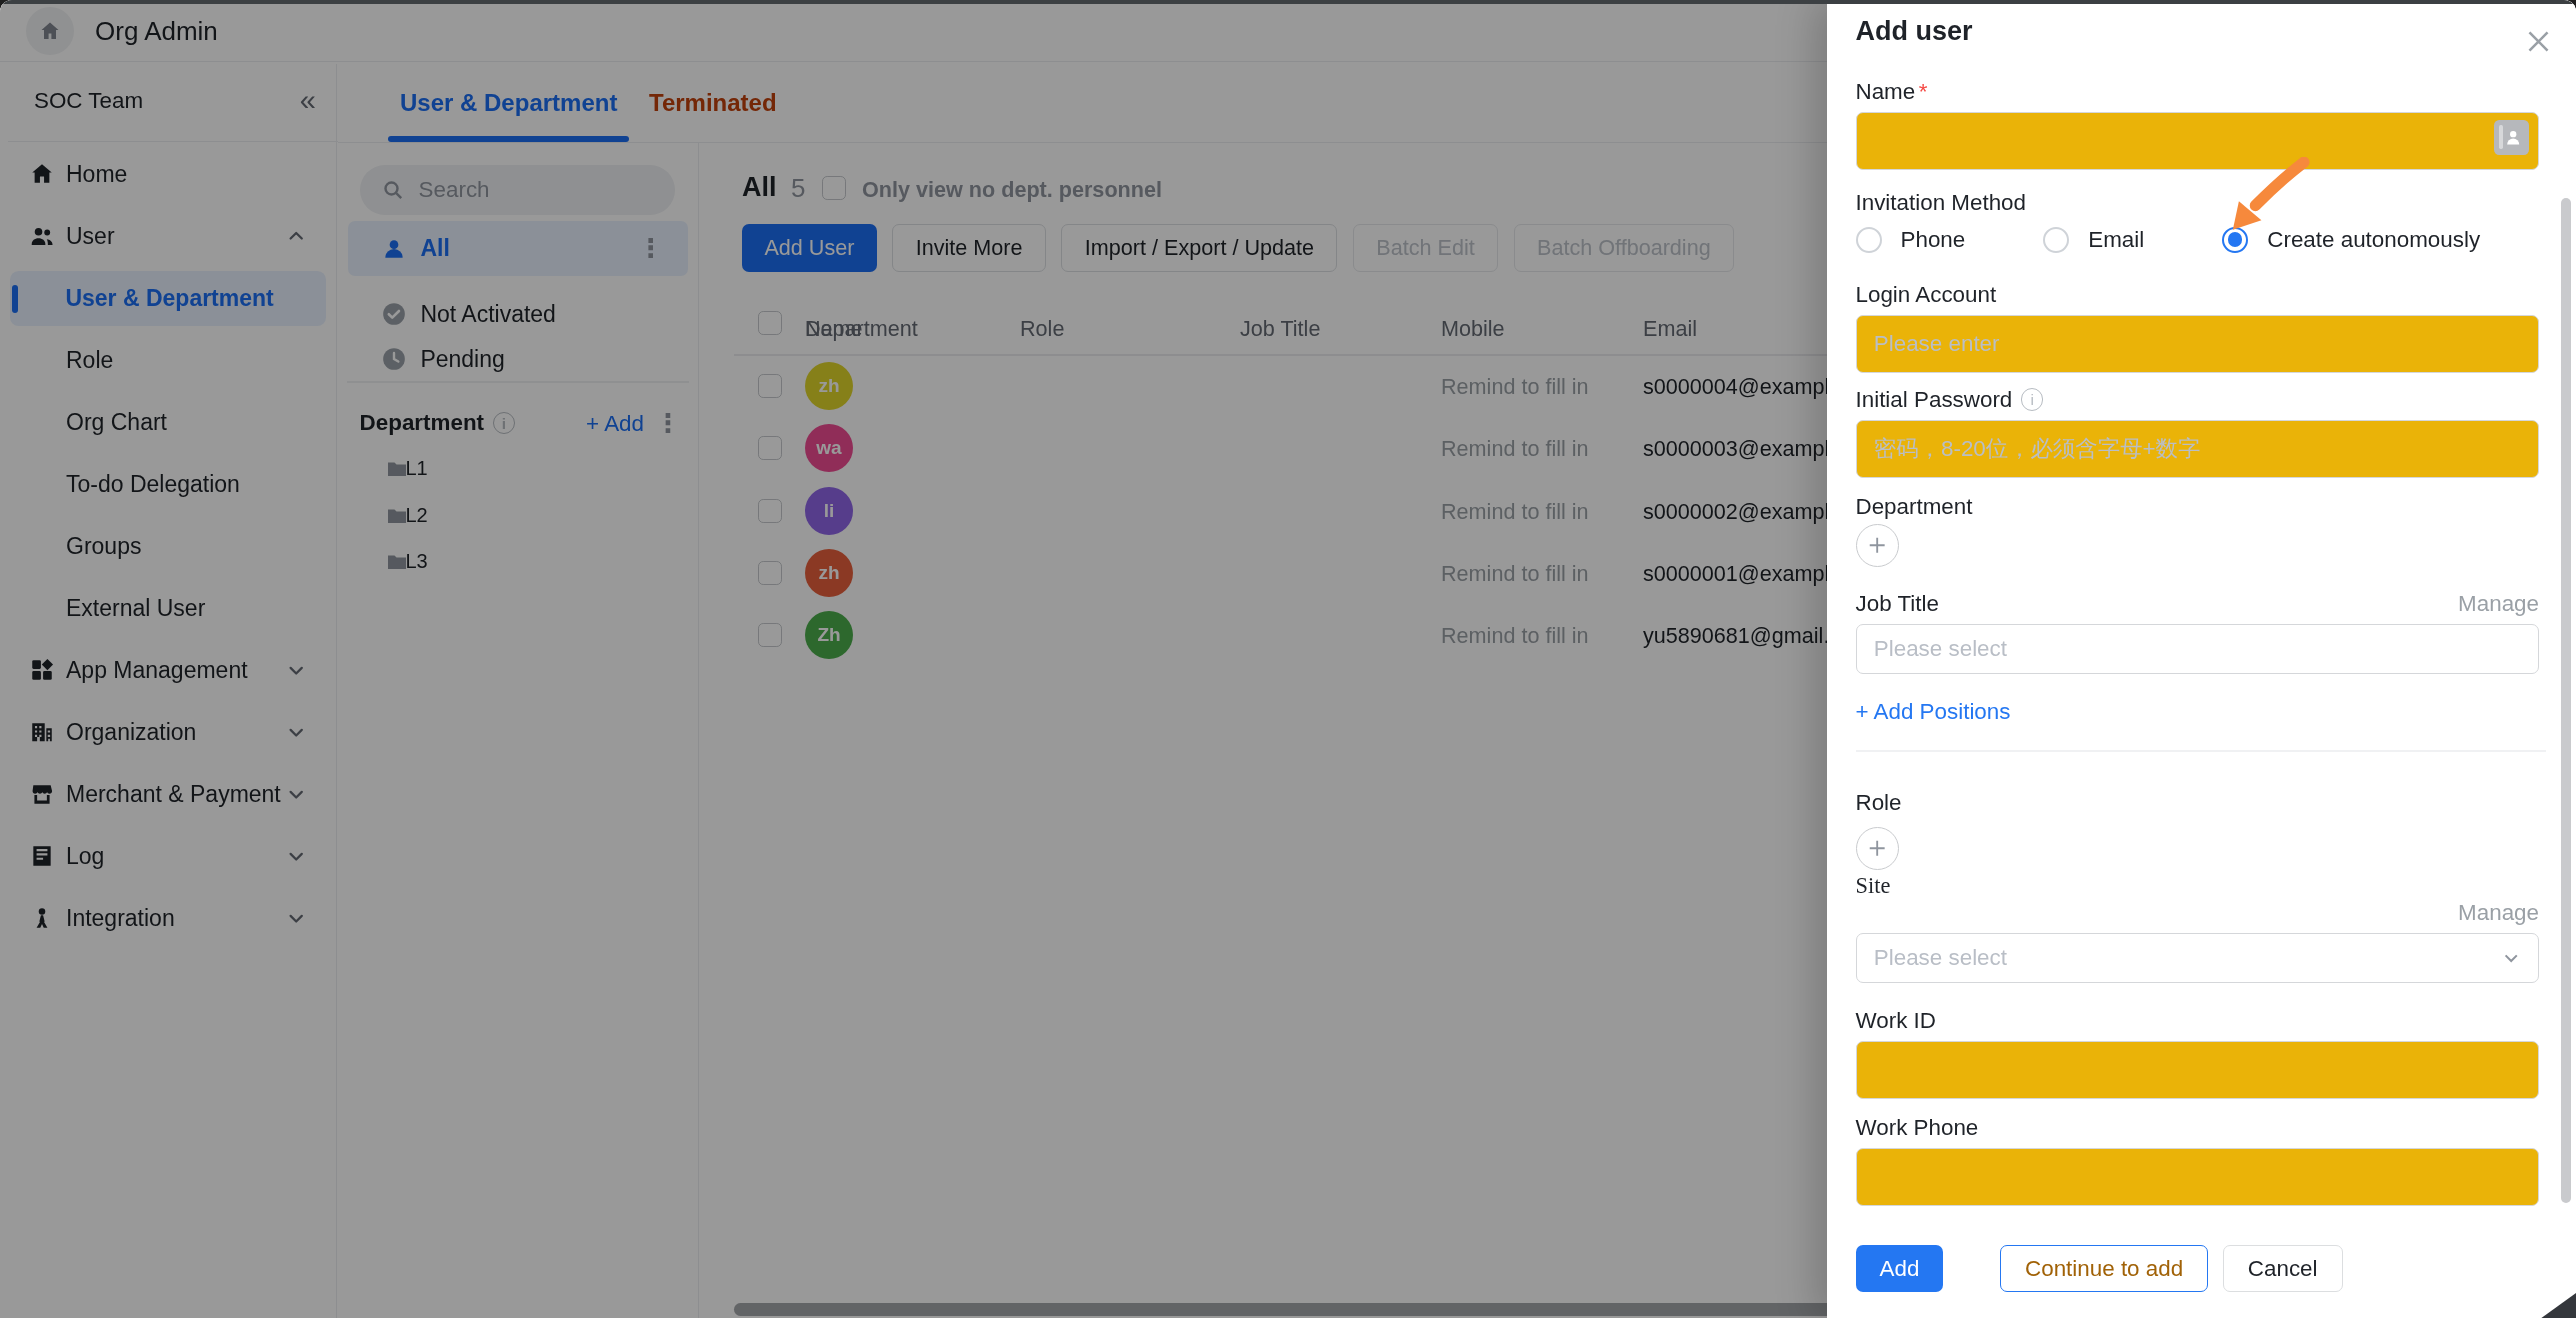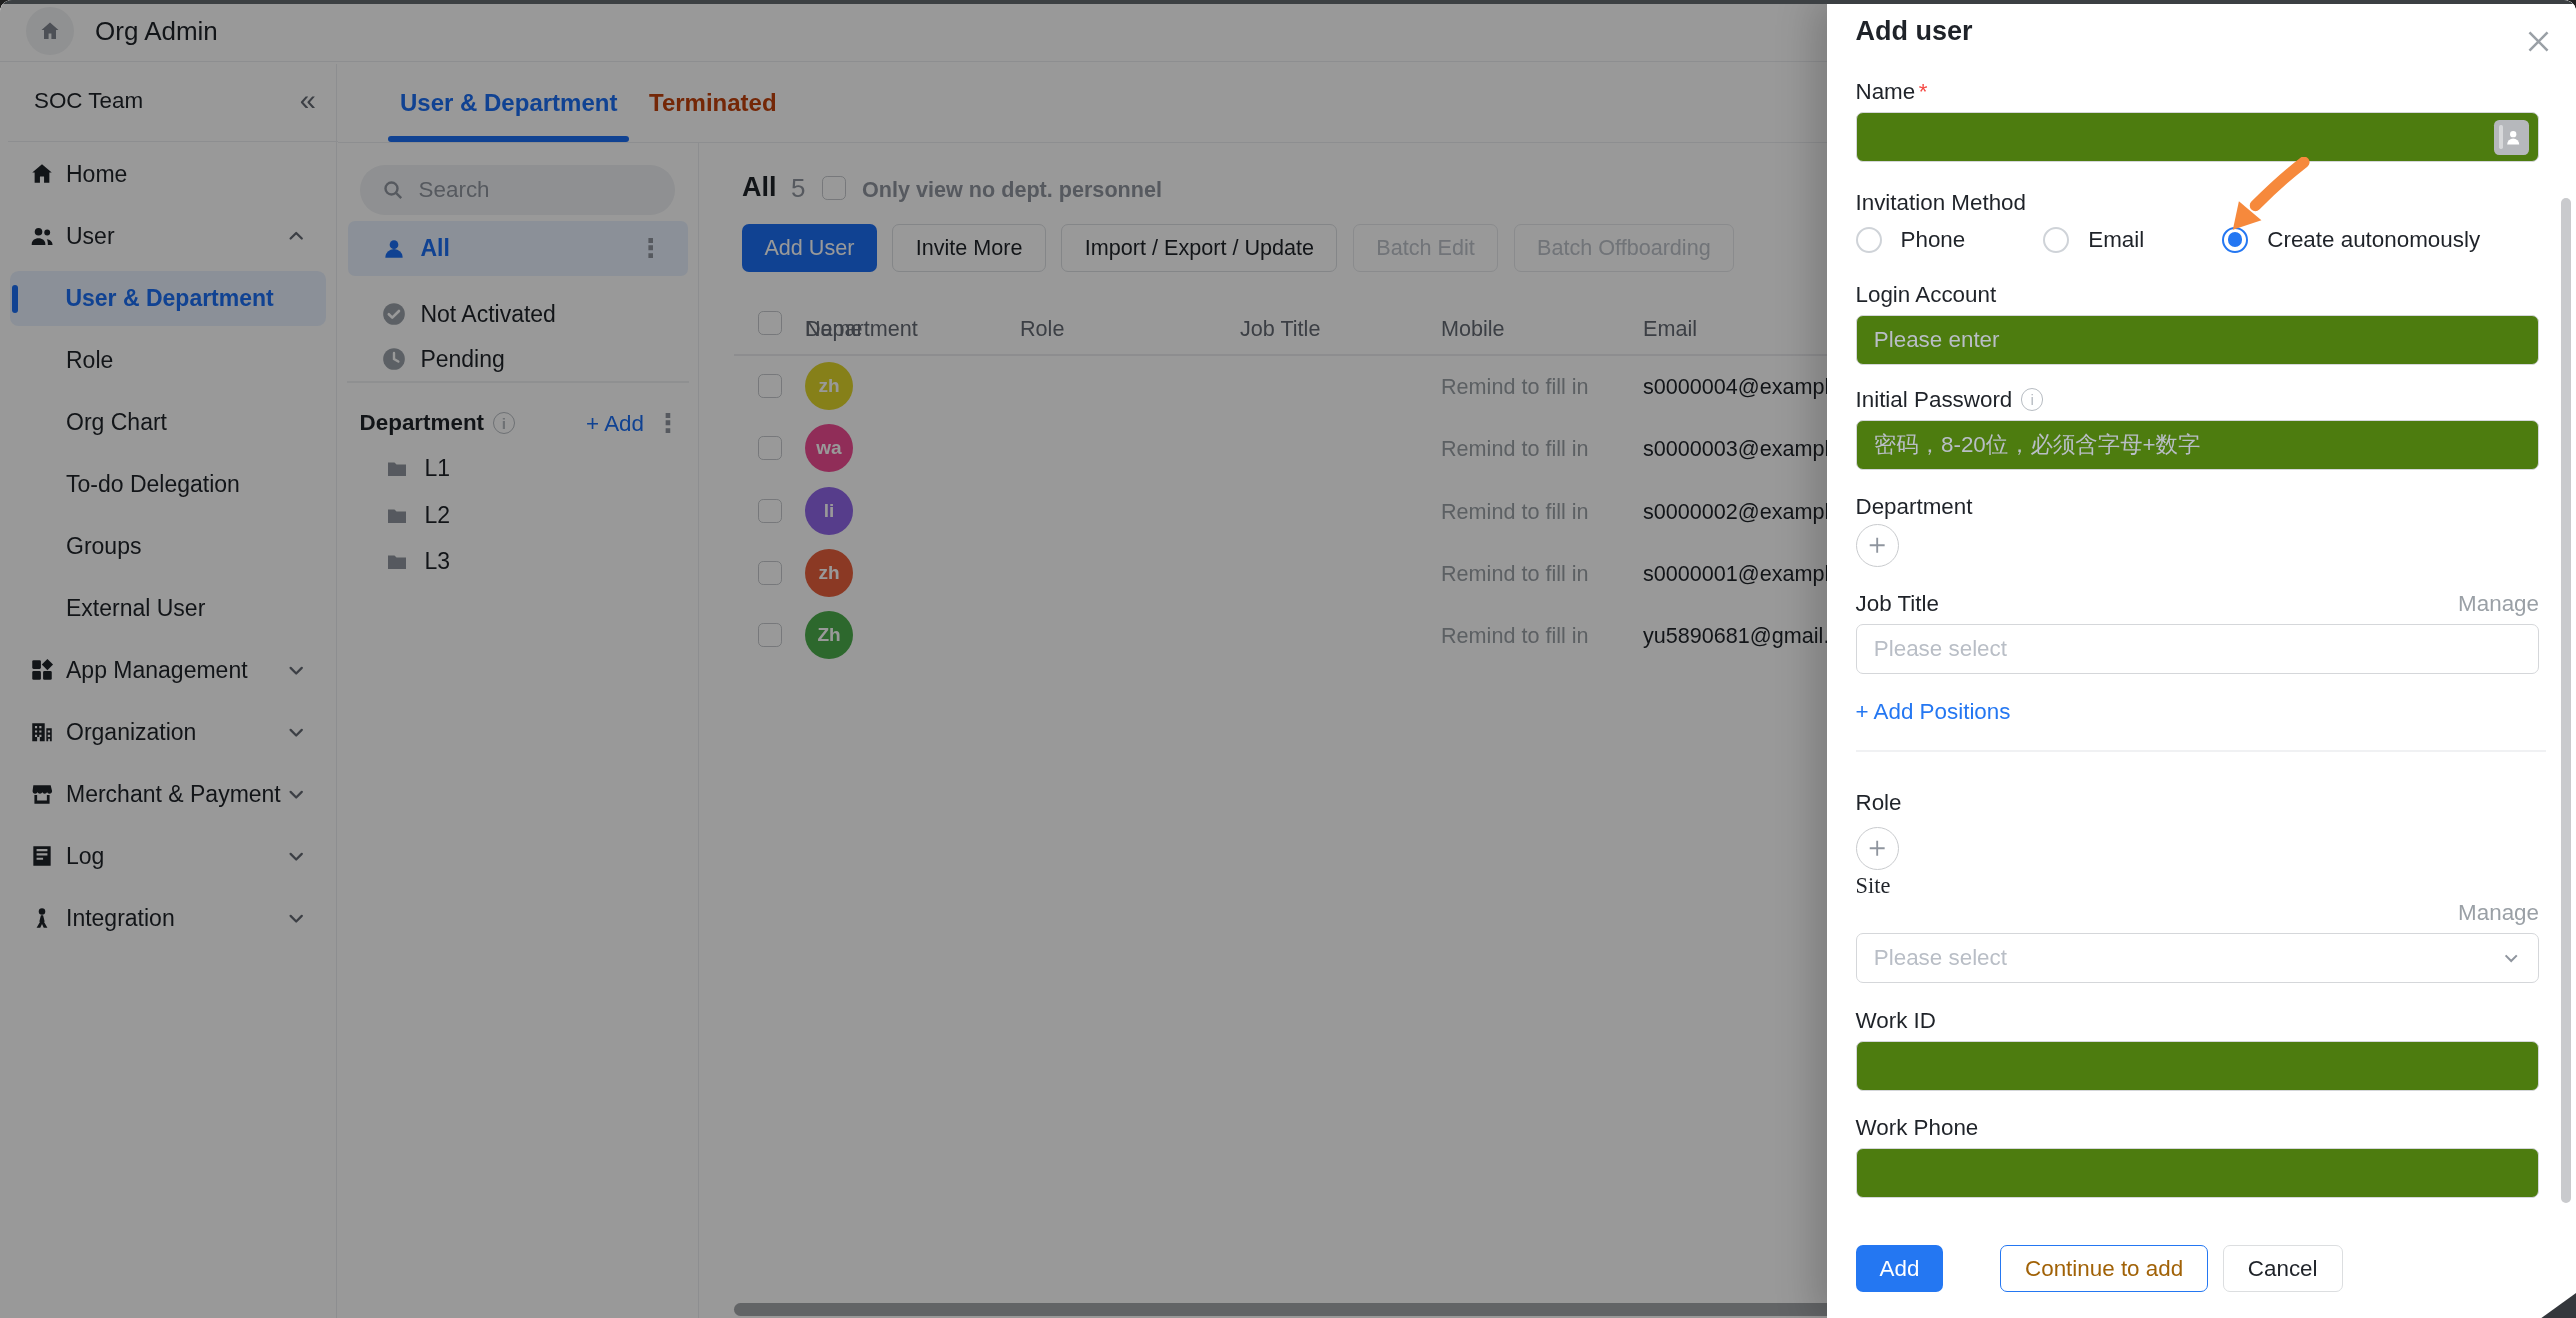--- a/index.html
+++ b/index.html
@@ -45,21 +45,21 @@
   .filter-row.active .flabel{color:#1b6ef3;font-weight:bold;}
   .filter-row .kebab{position:absolute;right:24px;font-size:26px;color:#8f959e;font-weight:bold;}
   .panel-divider{position:absolute;left:8.6px;right:8.6px;top:238px;height:1.7px;background:#eef0f2;}
   .dept-header{position:absolute;left:0;right:0;top:263px;height:38px;}
   .dept-title{position:absolute;left:21.6px;top:4.3px;font-size:22.4px;font-weight:bold;color:#1f2329;}
   .info-i{display:inline-block;width:22.4px;height:22.4px;border:1.7px solid #b7bcc2;border-radius:50%;color:#b7bcc2;font-size:15.5px;text-align:center;line-height:21px;vertical-align:1.7px;margin-left:8.6px;}
   .dept-add{position:absolute;right:54px;top:5.2px;font-size:22.4px;color:#1b6ef3;cursor:pointer;}
   .dept-kebab{position:absolute;right:17.3px;top:1.7px;font-size:26px;color:#8f959e;font-weight:bold;}
   .tree-item{position:absolute;left:10.4px;right:10.4px;height:47px;display:flex;align-items:center;cursor:pointer;}
   .tree-item .tico{position:absolute;left:37px;width:24px;height:24px;color:#8f959e;}
-  .tree-item .tlabel{position:absolute;left:76px;font-size:23px;color:#1f2329;}
+  .tree-item .tlabel{position:absolute;left:57px;font-size:20px;color:#1f2329;}
 
   .content{position:absolute;left:701px;top:143px;right:0;bottom:0;background:#fff;}
   .title-row{position:absolute;left:0;top:22.4px;height:48px;width:100%;}
   .list-title{position:absolute;left:41px;top:7px;font-size:27px;font-weight:bold;color:#1f2329;}
   .list-count{position:absolute;left:90px;top:7.8px;font-size:26px;color:#8f959e;}
   .cb{width:24px;height:24px;border:1.7px solid #c6c9cd;border-radius:5.2px;background:#fff;}
   .title-cb{position:absolute;left:121px;top:10.4px;}
   .title-cb-label{position:absolute;left:161px;top:11.2px;font-size:21.6px;font-weight:bold;color:#8f959e;}
   .toolbar{position:absolute;left:41px;top:81px;height:48px;display:flex;gap:15.5px;}
   .btn{height:48px;padding:0 22.4px;border-radius:7px;font-size:21.6px;display:flex;align-items:center;cursor:pointer;white-space:nowrap;}
@@ -81,21 +81,21 @@
 
   .overlay{position:absolute;left:0;top:0;width:1827px;height:1319px;background:rgba(0,0,0,0.40);z-index:10;}
 
   
   .drawer{position:absolute;left:1827px;top:0;width:749px;height:1319px;background:#fff;z-index:20;box-shadow:-12px 0 38px rgba(0,0,0,0.20);}
   .drawer-title{position:absolute;left:28.5px;top:15.5px;font-size:27px;font-weight:bold;color:#1f2329;}
   .close-x{position:absolute;left:696px;top:26px;width:31px;height:31px;color:#9aa0a6;cursor:pointer;}
   .f-label{position:absolute;left:28.5px;font-size:22.4px;color:#1f2329;font-weight:500;}
   .req{color:#f54a45;margin-left:3.5px;}
   .manage{position:absolute;right:37px;font-size:22.4px;color:#9aa0a6;cursor:pointer;}
-  .f-input{position:absolute;left:28.5px;width:683px;height:50px;border:1.7px solid #d5d7da;border-radius:7px;background:#4d7c0f;font-size:22.4px;color:#1f2329;padding:0 17.3px;outline:none;}
+  .f-input{position:absolute;left:28.5px;width:683px;height:58px;border:1.7px solid #d5d7da;border-radius:7px;background:#eab308;font-size:22.4px;color:#1f2329;padding:0 17.3px;outline:none;}
   .f-input::placeholder{color:#b9bec6;}
   .selectbox{position:absolute;left:28.5px;width:683px;height:50px;border:1.7px solid #d5d7da;border-radius:7px;background:#fff;display:flex;align-items:center;padding:0 17.3px;cursor:pointer;}
   .selectbox .ph{font-size:22.4px;color:#b9bec6;}
   .selectbox .dchev{position:absolute;right:15.5px;width:22.4px;height:22.4px;color:#8f959e;}
   .contact-ic{position:absolute;left:638px;top:7.8px;width:35px;height:35px;border-radius:5.2px;background:#b6b8bc;}
   .contact-ic .stripe{position:absolute;left:5.2px;top:5.2px;width:4.3px;height:24px;background:#d7d8da;border-radius:1.7px;}
   .contact-ic svg{position:absolute;left:8.6px;top:5.2px;width:22.4px;height:24px;color:#fff;}
   .radio-row{position:absolute;left:28.5px;display:flex;align-items:center;}
   .radio-opt{display:flex;align-items:center;cursor:pointer;}
   .radio{width:26px;height:26px;border-radius:50%;border:2.2px solid #cfd3d8;background:#fff;position:relative;flex:0 0 auto;}

